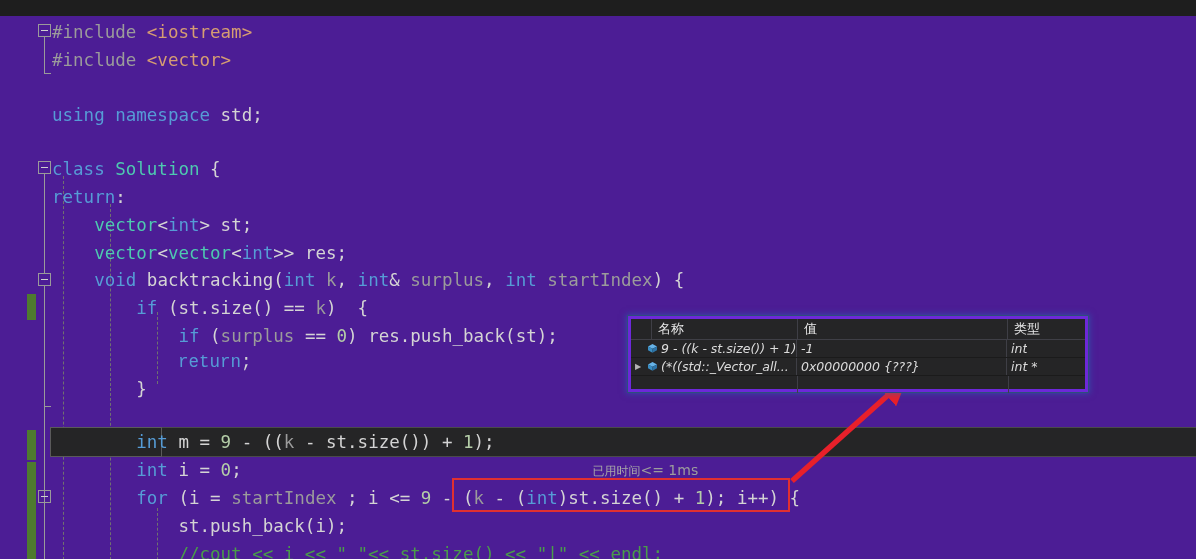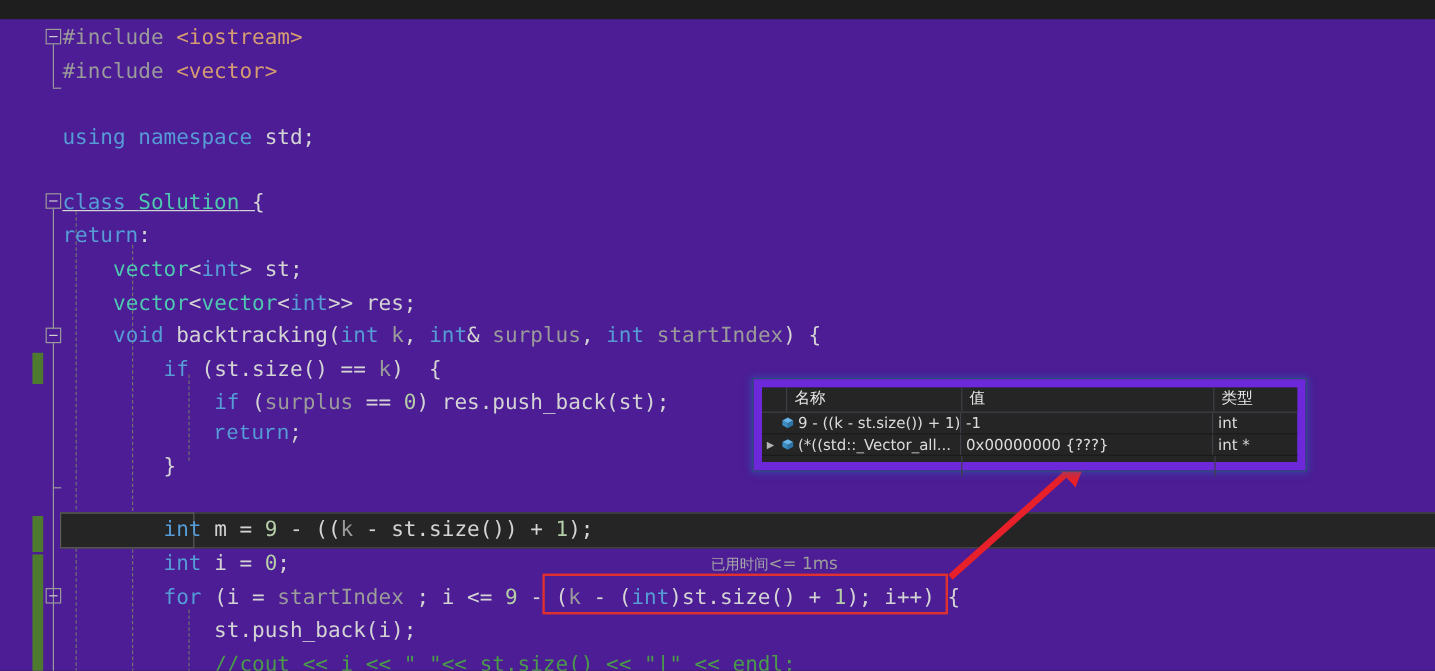--- a/index.html
+++ b/index.html
@@ -66,21 +66,21 @@
   #redbox {
     position:absolute; left:452px; top:462px; width:338px; height:34px;
     border:2px solid #e03030; box-sizing:border-box;
   }
   
   #arrow { position:absolute; left:770px; top:355px; width:150px; height:120px; }
   
   #datatip {
     position:absolute; left:628px; top:300px; width:460px; height:76px;
     background:#252526;
-    border:7px solid #6d28d9;
+    border:3px solid #6d28d9;
     box-shadow:0 0 0 1px #2d4f7c, 0 0 6px 2px rgba(40,100,180,.55);
     box-sizing:border-box;
     font-family:"DejaVu Sans", sans-serif;
   }
   #dt-head {
     position:relative; height:21px; display:flex;
     border-bottom:1px solid #3f3f46; box-sizing:border-box;
     background:#252526;
   }
   #dt-head .hc {
@@ -90,21 +90,21 @@
   }
   #dt-head .gripcol { width:20px; border-right:1px solid #3f3f46; }
   .dtrow { display:flex; height:18px; box-sizing:border-box;
            border-bottom:1px solid #1b1b1b; }
   .dtrow .c1 { width:166px; display:flex; align-items:center;
                border-right:1px solid #3f3f46; box-sizing:border-box; }
   .dtrow .c2 { width:210px; display:flex; align-items:center;
                border-right:1px solid #3f3f46; box-sizing:border-box;
                padding-left:4px; }
   .dtrow .c3 { flex:1; display:flex; align-items:center; padding-left:4px; }
-  .dtcell { font-size:12.5px; color:#dcdcdc; white-space:nowrap; overflow:hidden; }
+  .dtcell { font-size:12.5px; color:#dcdcdc; white-space:nowrap; overflow:hidden;font-style:italic; }
   .expander {
     width:14px; min-width:14px; display:flex; align-items:center;
     justify-content:center; color:#b4b4b4; font-size:8px;
   }
   .cube { width:14px; min-width:14px; display:flex; align-items:center;
           justify-content:center; }
   .dt-name { padding-left:2px; }
   #dt-blank { height:17px; display:flex; }
   #dt-blank .b1 { width:166px; border-right:1px solid #3f3f46; }
   #dt-blank .b2 { width:210px; border-right:1px solid #3f3f46; }
@@ -139,21 +139,21 @@
 
   <div id="curline"></div>
   <div id="curline-lbox"></div>
 
   <div id="code-lines">
       <div class="line" style="top: 2px; left: 52px;"><span class="pp">#include </span><span class="inc">&lt;iostream&gt;</span></div>
       <div class="line" style="top: 30px; left: 52px;"><span class="pp">#include </span><span class="inc">&lt;vector&gt;</span></div>
       <div class="line" style="top: 58px; left: 52px;"></div>
       <div class="line" style="top: 85px; left: 52px;"><span class="kw">using namespace </span><span class="pln">std;</span></div>
       <div class="line" style="top: 113px; left: 52px;"></div>
-      <div class="line" style="top: 139px; left: 52px; text-decoration: underline;"><span class="kw">class </span><span class="typ">Solution</span><span class="pln"> {</span></div>
+      <div class="line" style="top: 139px; left: 52px;"><span class="kw">class </span><span class="typ">Solution</span><span class="pln"> {</span></div>
       <div class="line" style="top: 167px; left: 52px;"><span class="kw">return</span><span class="pln">:</span></div>
       <div class="line" style="top: 195px; left: 52px;"><span class="pln">    </span><span class="typ">vector</span><span class="pln">&lt;</span><span class="kw">int</span><span class="pln">&gt; </span><span class="pln">st;</span></div>
       <div class="line" style="top: 223px; left: 52px;"><span class="pln">    </span><span class="typ">vector</span><span class="pln">&lt;</span><span class="typ">vector</span><span class="pln">&lt;</span><span class="kw">int</span><span class="pln">&gt;&gt; </span><span class="pln">res;</span></div>
       <div class="line" style="top: 250px; left: 52px;"><span class="pln">    </span><span class="kw">void</span><span class="pln"> backtracking(</span><span class="kw">int</span><span class="pln"> </span><span class="dim">k</span><span class="pln">, </span><span class="kw">int</span><span class="pln">&amp; </span><span class="dim">surplus</span><span class="pln">, </span><span class="kw">int</span><span class="pln"> </span><span class="dim">startIndex</span><span class="pln">) {</span></div>
       <div class="line" style="top: 278px; left: 52px;"><span class="pln">        </span><span class="kw">if</span><span class="pln"> (st.size() == </span><span class="dim">k</span><span class="pln">)  {</span></div>
       <div class="line" style="top: 306px; left: 52px;"><span class="pln">            </span><span class="kw">if</span><span class="pln"> (</span><span class="dim">surplus</span><span class="pln"> == </span><span class="num">0</span><span class="pln">) res.push_back(st);</span></div>
       <div class="line" style="top: 332px; left: 52px; font-family: Liberation Mono, monospace;"><span class="pln">            </span><span class="kw">return</span><span class="pln">;</span></div>
       <div class="line" style="top: 359px; left: 52px;"><span class="pln">        }</span></div>
       <div class="line" style="top: 385px; left: 52px;"><span class="pln">        </span></div>
       <div class="line" style="top: 412px; left: 52px;"><span class="pln">        </span><span class="kw">int</span><span class="pln"> m = </span><span class="num">9</span><span class="pln"> - ((</span><span class="dim">k</span><span class="pln"> - st.size()) + </span><span class="num">1</span><span class="pln">);</span></div>

